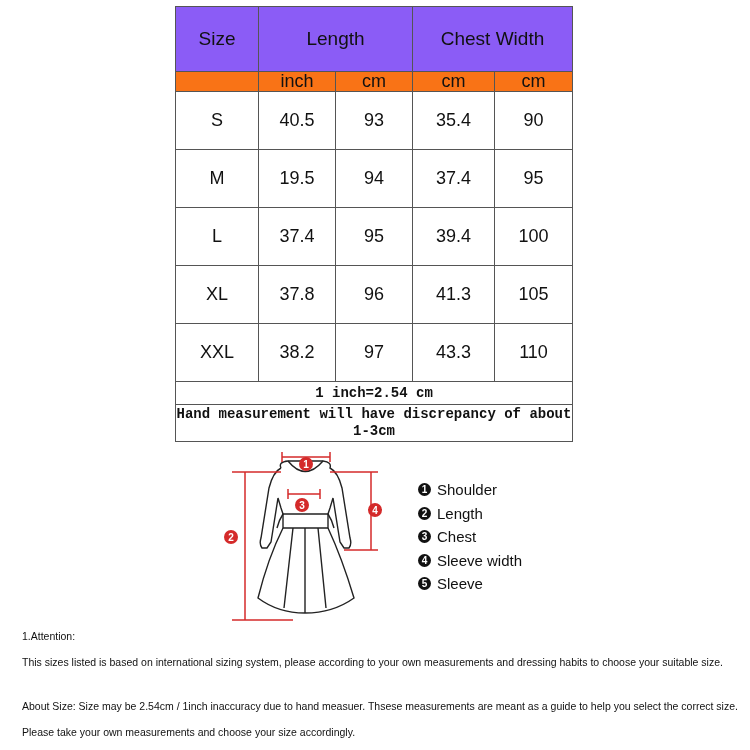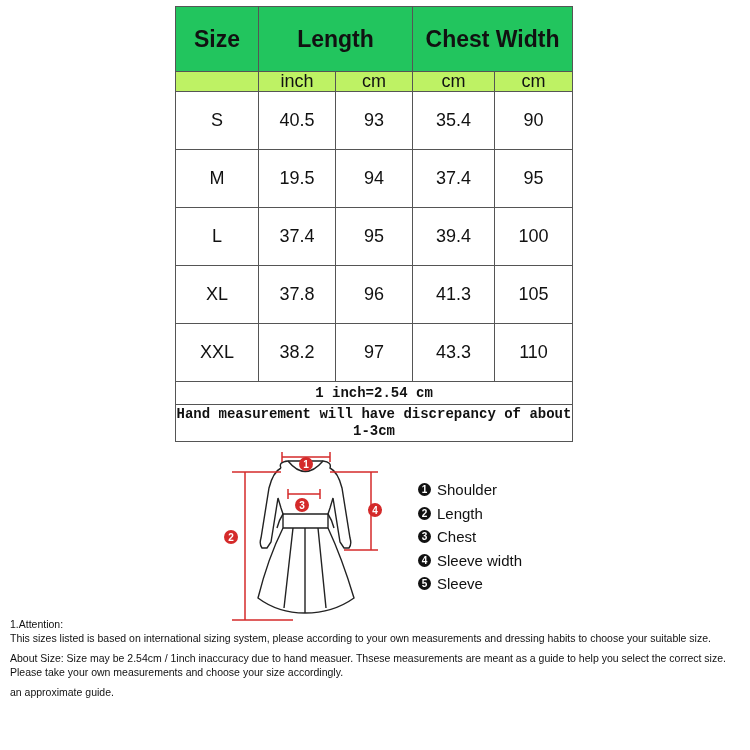--- a/index.html
+++ b/index.html
@@ -1,30 +1,30 @@
 <!DOCTYPE html>
 <html><head>
 <meta charset="utf-8">
 <style>
   html,body{margin:0;padding:0;background:#fff;}
   body{width:750px;height:750px;position:relative;overflow:hidden;font-family:"Liberation Sans",sans-serif;color:#111;}
   table.size{position:absolute;left:175px;top:6px;width:398px;border-collapse:collapse;}
   table.size td{border:1px solid #555;text-align:center;padding:0;font-size:18px;}
-  tr.h1 td{background:#22c55e;height:64px;font-weight:bold;font-size:23px;}
-  tr.h2 td{background:#bef264;height:19px;font-size:18px;line-height:19px;}
+  tr.h1 td{background:#8b5cf6;height:64px;font-weight:normal;font-size:19px;}
+  tr.h2 td{background:#f97316;height:19px;font-size:18px;line-height:19px;}
   tr.row td{height:57px;}
   tr.note td{font-family:"Liberation Mono","DejaVu Sans Mono",monospace;font-size:14px;font-weight:bold;}
   tr.n1 td{height:22px;}
   tr.n2 td{height:36px;line-height:17px;}
   .diagram{position:absolute;left:218px;top:448px;width:170px;height:175px;}
   .legend{position:absolute;left:418px;top:478px;}
   .legend .li{height:23.5px;font-size:15px;display:flex;align-items:center;}
   .legend .num{display:inline-block;width:13px;height:13px;border-radius:50%;background:#111;color:#fff;font-size:10px;font-weight:bold;text-align:center;line-height:13px;margin-right:6px;}
   .notes{position:absolute;left:10px;top:617px;width:740px;font-size:10.5px;line-height:14px;}
-  .notes p{margin:0;}
+  .notes p{margin:12px;}
   .notes .gap{height:6px;}
 </style>
 </head>
 <body>
 
 <table class="size">
   <tbody>
       <tr class="h1">
     <td style="width:82px">Size</td>
     <td colspan="2">Length</td>

